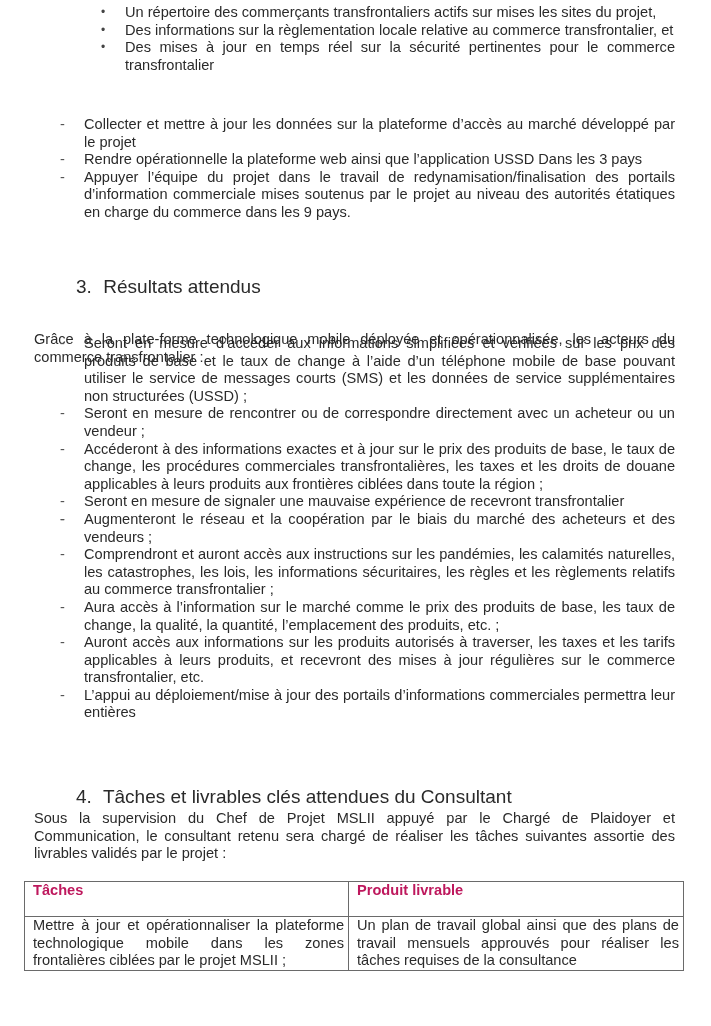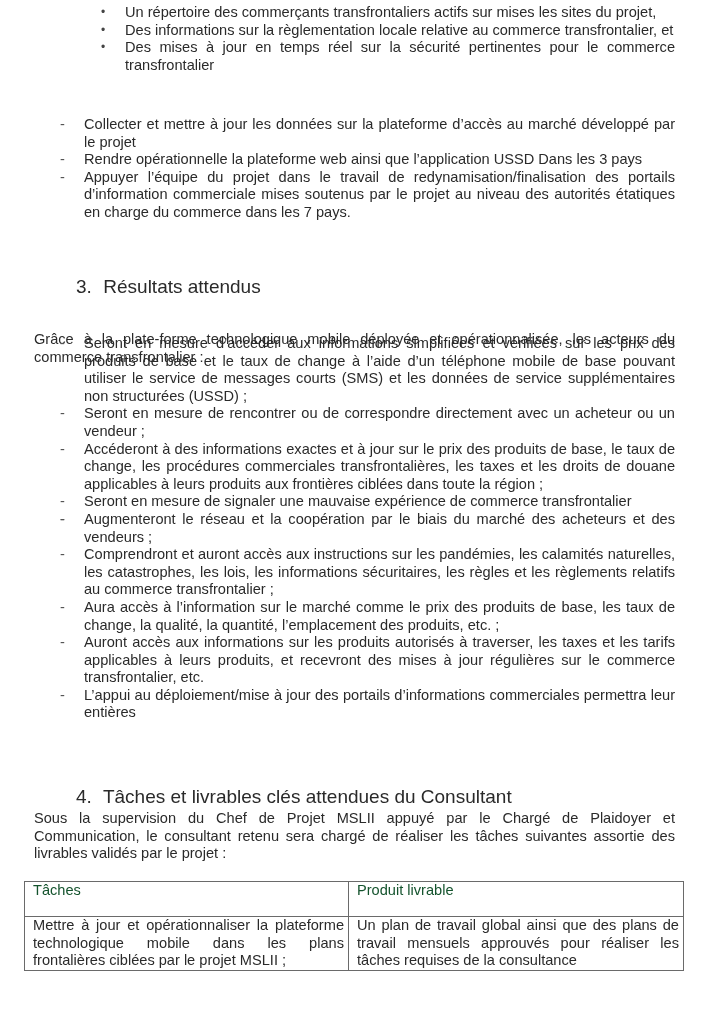--- a/index.html
+++ b/index.html
@@ -20,49 +20,49 @@
   h2 .num { display: inline-block; width: 22px; }
   p.para { position: absolute; left: 34px; width: 641px; margin: 0; }
   table.tasks {
     position: absolute; left: 24px; top: 881px; width: 659px;
     border-collapse: collapse; table-layout: fixed;
   }
   table.tasks td, table.tasks th {
     border: 1px solid #6a6a6a; vertical-align: top; padding: 0 4px 0 8px;
     font-size: 14.6px; line-height: 17.6px; text-align: justify; text-align-last: left;
   }
-  table.tasks th { font-weight: normal; height: 34px; text-align: center; color: #14532d; }
+  table.tasks th { font-weight: bold; height: 34px; text-align: center; color: #be185d; }
   table.tasks td.last { border-bottom: 1px solid #6a6a6a; }
 </style>
 </head>
 <body>
 
 <div class="page">
 
   <ul class="bul">
     <li class="just"><span class="mk">•</span><span>Un répertoire des commerçants transfrontaliers actifs sur mises les sites du projet,</span></li>
     <li class="just"><span class="mk">•</span><span>Des informations sur la règlementation locale relative au commerce transfrontalier, et</span></li>
     <li class="just"><span class="mk">•</span><span>Des mises à jour en temps réel sur la sécurité pertinentes pour le commerce transfrontalier</span></li>
   </ul>
 
   <ul class="dash" style="top:116px;">
     <li class="just"><span class="mk">-</span><span>Collecter et mettre à jour les données sur la plateforme d’accès au marché développé par le projet</span></li>
     <li class="just"><span class="mk">-</span><span>Rendre opérationnelle la plateforme web ainsi que l’application USSD Dans les 3 pays</span></li>
-    <li class="just"><span class="mk">-</span><span>Appuyer l’équipe du projet dans le travail de redynamisation/finalisation des portails d’information commerciale mises soutenus par le projet au niveau des autorités étatiques en charge du commerce dans les 7 pays.</span></li>
+    <li class="just"><span class="mk">-</span><span>Appuyer l’équipe du projet dans le travail de redynamisation/finalisation des portails d’information commerciale mises soutenus par le projet au niveau des autorités étatiques en charge du commerce dans les 9 pays.</span></li>
   </ul>
 
   <h2 style="top:260px;"><span class="num">3.</span> <span>Résultats attendus</span></h2>
 
   <p class="para just" style="top:300px;margin-top:31px;">Grâce à la plate-forme technologique mobile déployée et opérationnalisée, les acteurs du commerce transfrontalier :</p>
 
   <ul class="dash" style="top:335px;">
     <li class="just"><span class="mk">-</span><span>Seront en mesure d’accéder aux informations simplifiées et vérifiées sur les prix des produits de base et le taux de change à l’aide d’un téléphone mobile de base pouvant utiliser le service de messages courts (SMS) et les données de service supplémentaires non structurées (USSD) ;</span></li>
     <li class="just"><span class="mk">-</span><span>Seront en mesure de rencontrer ou de correspondre directement avec un acheteur ou un vendeur ;</span></li>
     <li class="just"><span class="mk">-</span><span>Accéderont à des informations exactes et à jour sur le prix des produits de base, le taux de change, les procédures commerciales transfrontalières, les taxes et les droits de douane applicables à leurs produits aux frontières ciblées dans toute la région ;</span></li>
-    <li class="just"><span class="mk">-</span><span>Seront en mesure de signaler une mauvaise expérience de commerce transfrontalier</span></li>
+    <li class="just"><span class="mk">-</span><span>Seront en mesure de signaler une mauvaise expérience de recevront transfrontalier</span></li>
     <li class="just"><span class="mk">-</span></li>
     <li class="just"><span class="mk">-</span><span>Augmenteront le réseau et la coopération par le biais du marché des acheteurs et des vendeurs ;</span></li>
     <li class="just"><span class="mk">-</span><span>Comprendront et auront accès aux instructions sur les pandémies, les calamités naturelles, les catastrophes, les lois, les informations sécuritaires, les règles et les règlements relatifs au commerce transfrontalier ;</span></li>
     <li class="just"><span class="mk">-</span><span>Aura accès à l’information sur le marché comme le prix des produits de base, les taux de change, la qualité, la quantité, l’emplacement des produits, etc. ;</span></li>
     <li class="just"><span class="mk">-</span><span>Auront accès aux informations sur les produits autorisés à traverser, les taxes et les tarifs applicables à leurs produits, et recevront des mises à jour régulières sur le commerce transfrontalier, etc.</span></li>
     <li class="just"><span class="mk">-</span><span>L’appui au déploiement/mise à jour des portails d’informations commerciales permettra leur entières</span></li>
   </ul>
 
   <h2 style="top:770px;"><span class="num">4.</span> <span>Tâches et livrables clés attendues du Consultant</span></h2>
 
@@ -72,19 +72,19 @@
     <colgroup>
         <col style="width:324px">
         <col style="width:335px">
       </colgroup>
     <tbody>
         <tr>
       <th>Tâches</th>
       <th>Produit livrable</th>
     </tr>
     <tr>
-      <td>Mettre à jour et opérationnaliser la plateforme technologique mobile dans les plans frontalières ciblées par le projet MSLII ;</td>
+      <td>Mettre à jour et opérationnaliser la plateforme technologique mobile dans les zones frontalières ciblées par le projet MSLII ;</td>
       <td>Un plan de travail global ainsi que des plans de travail mensuels approuvés pour réaliser les tâches requises de la consultance</td>
     </tr>
   </tbody>
     </table>
 
 </div>
 
 </body></html>

